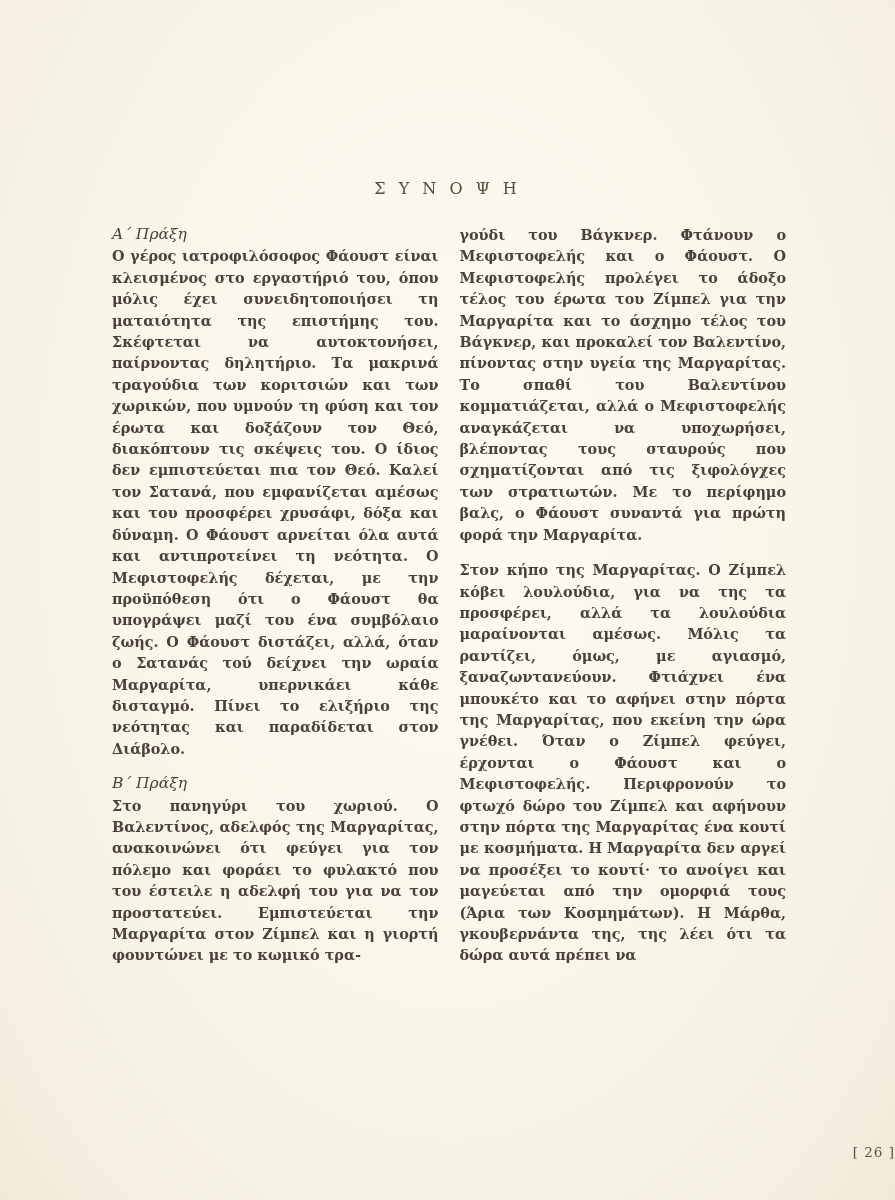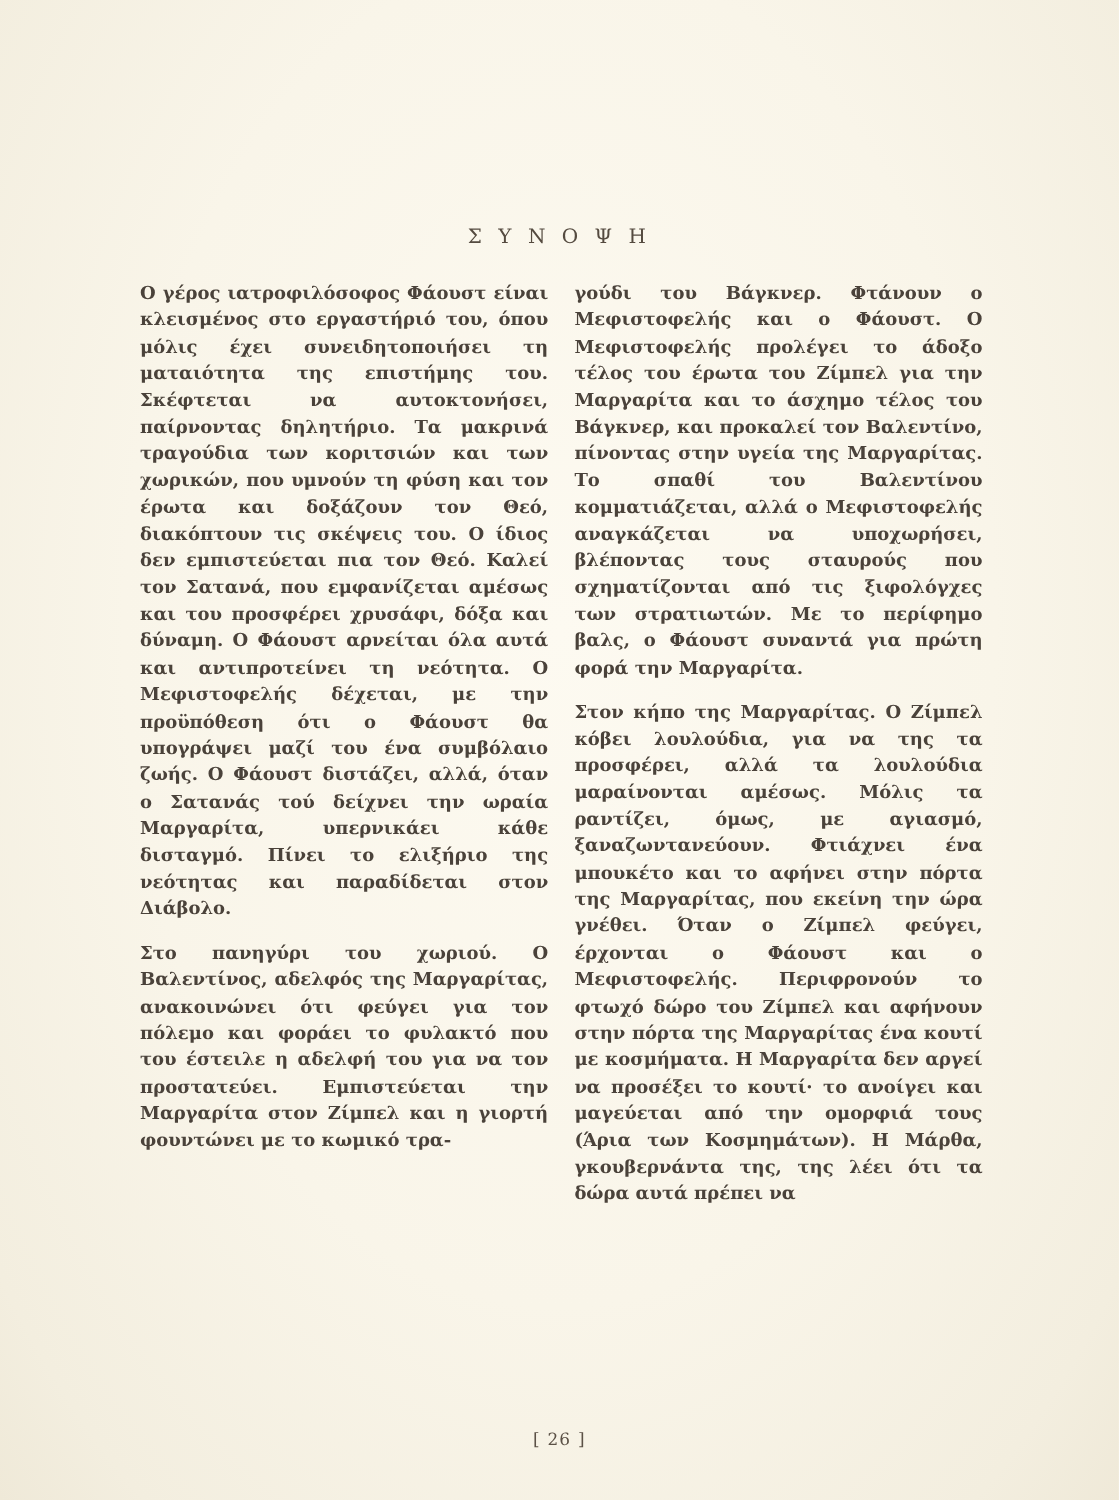--- a/index.html
+++ b/index.html
@@ -65,40 +65,42 @@
     font-weight: bold;
   }
 
   .section + .section { margin-top: 14px; }
 
   .page-number {
     position: absolute;
     top: 1144px;
     left: 0;
     right: 0;
-    text-align: center;
+    text-align: right;
     font-size: 13.5px;
     color: #5b5146;
     letter-spacing: 1px;
   }
 </style>
 </head>
 <body>
 
 <div class="page">
 
   <h1 class="page-title">Σ Υ Ν Ο Ψ Η</h1>
 
   <div class="content">
 
     <div class="column">
       <div class="section">
+        <h2 class="act-heading">Α´ Πράξη</h2>
         <p class="act-body" lang="el">Ο γέρος ιατροφιλόσοφος Φάουστ είναι κλεισμένος στο εργαστήριό του, όπου μόλις έχει συνειδητοποιήσει τη ματαιότητα της επιστήμης του. Σκέφτεται να αυτοκτονήσει, παίρνοντας δηλητήριο. Τα μακρινά τραγούδια των κοριτσιών και των χωρικών, που υμνούν τη φύση και τον έρωτα και δοξάζουν τον Θεό, διακόπτουν τις σκέψεις του. Ο ίδιος δεν εμπιστεύεται πια τον Θεό. Καλεί τον Σατανά, που εμφανίζεται αμέσως και του προσφέρει χρυσάφι, δόξα και δύναμη. Ο Φάουστ αρνείται όλα αυτά και αντιπροτείνει τη νεότητα. Ο Μεφιστοφελής δέχεται, με την προϋπόθεση ότι ο Φάουστ θα υπογράψει μαζί του ένα συμβόλαιο ζωής. Ο Φάουστ διστάζει, αλλά, όταν ο Σατανάς τού δείχνει την ωραία Μαργαρίτα, υπερνικάει κάθε δισταγμό. Πίνει το ελιξήριο της νεότητας και παραδίδεται στον Διάβολο.</p>
       </div>
       <div class="section">
+        <h2 class="act-heading">Β´ Πράξη</h2>
         <p class="act-body" lang="el">Στο πανηγύρι του χωριού. Ο Βαλεντίνος, αδελφός της Μαργαρίτας, ανακοινώνει ότι φεύγει για τον πόλεμο και φοράει το φυλακτό που του έστειλε η αδελφή του για να τον προστατεύει. Εμπιστεύεται την Μαργαρίτα στον Ζίμπελ και η γιορτή φουντώνει με το κωμικό τρα-</p>
       </div>
     </div>
 
     <div class="column">
       <div class="section">
 
         <p class="act-body" lang="el">γούδι του Βάγκνερ. Φτάνουν ο Μεφιστοφελής και ο Φάουστ. Ο Μεφιστοφελής προλέγει το άδοξο τέλος του έρωτα του Ζίμπελ για την Μαργαρίτα και το άσχημο τέλος του Βάγκνερ, και προκαλεί τον Βαλεντίνο, πίνοντας στην υγεία της Μαργαρίτας. Το σπαθί του Βαλεντίνου κομματιάζεται, αλλά ο Μεφιστοφελής αναγκάζεται να υποχωρήσει, βλέποντας τους σταυρούς που σχηματίζονται από τις ξιφολόγχες των στρατιωτών. Με το περίφημο βαλς, ο Φάουστ συναντά για πρώτη φορά την Μαργαρίτα.</p>
       </div>
       <div class="section">

